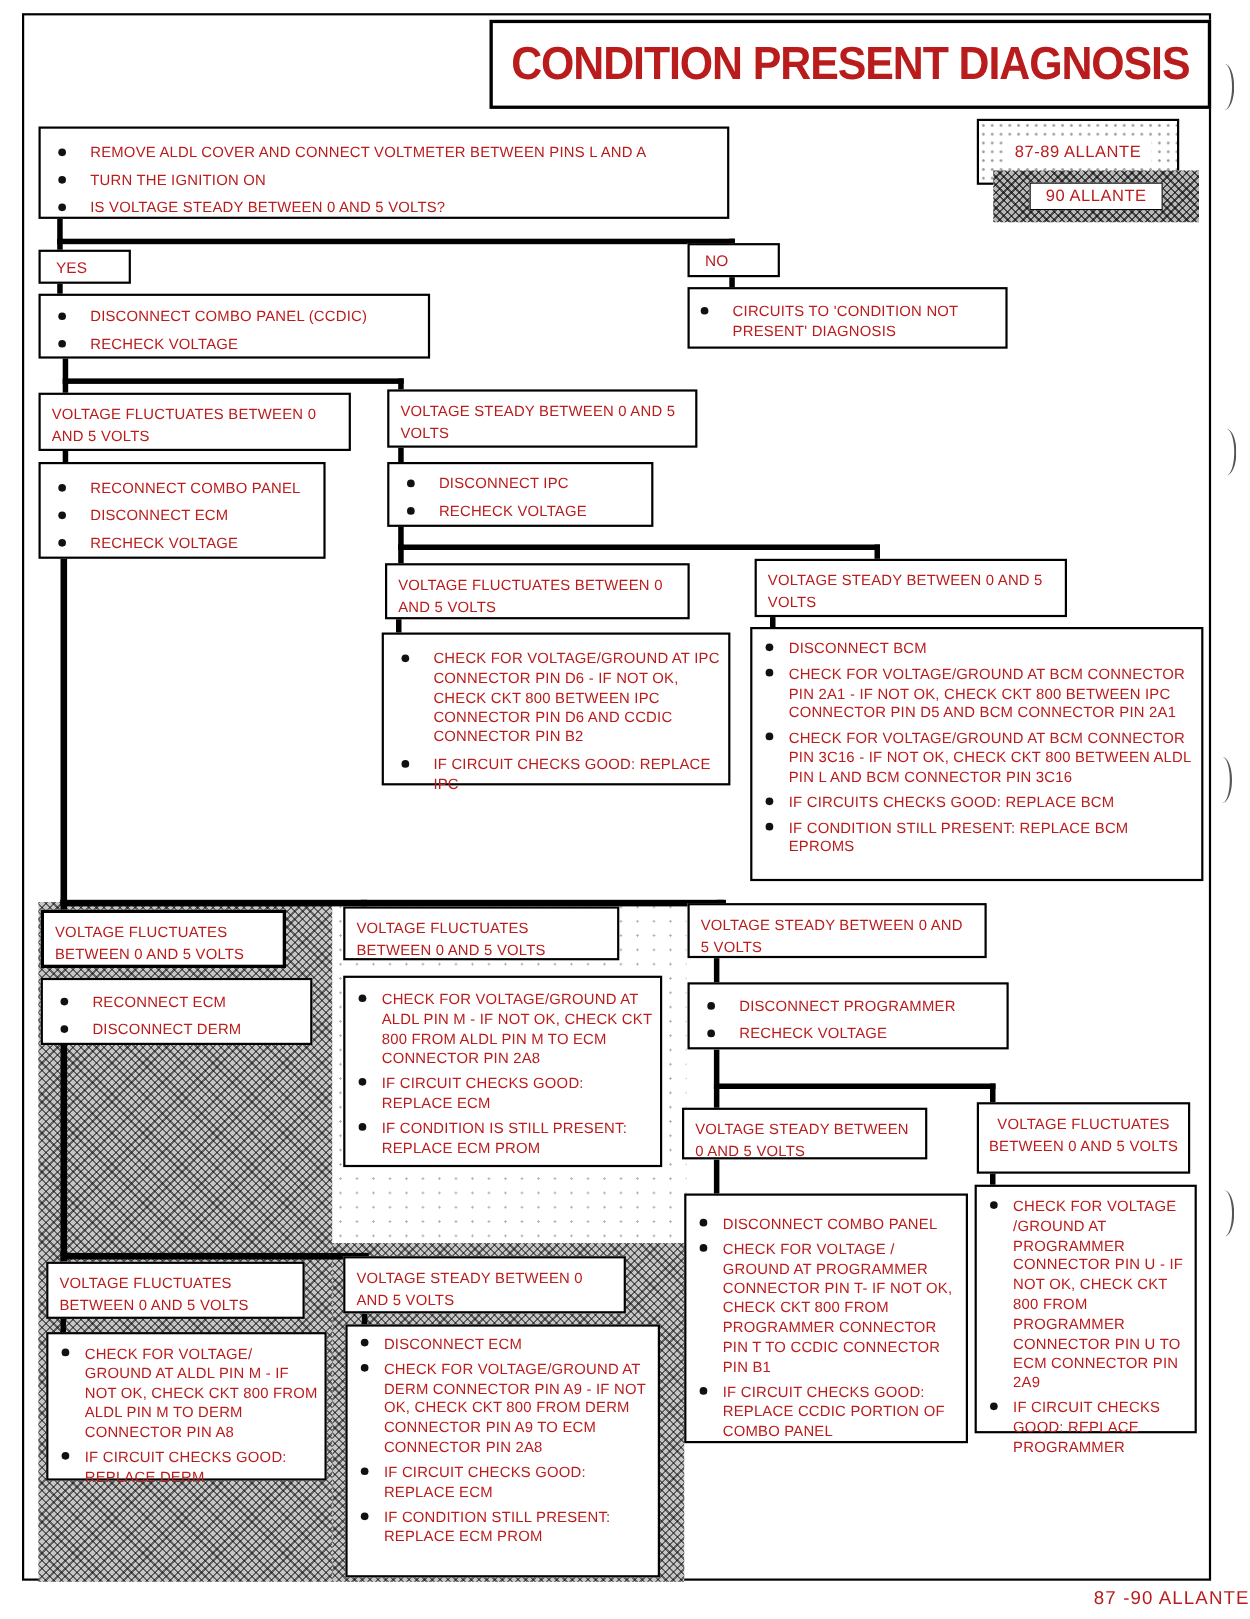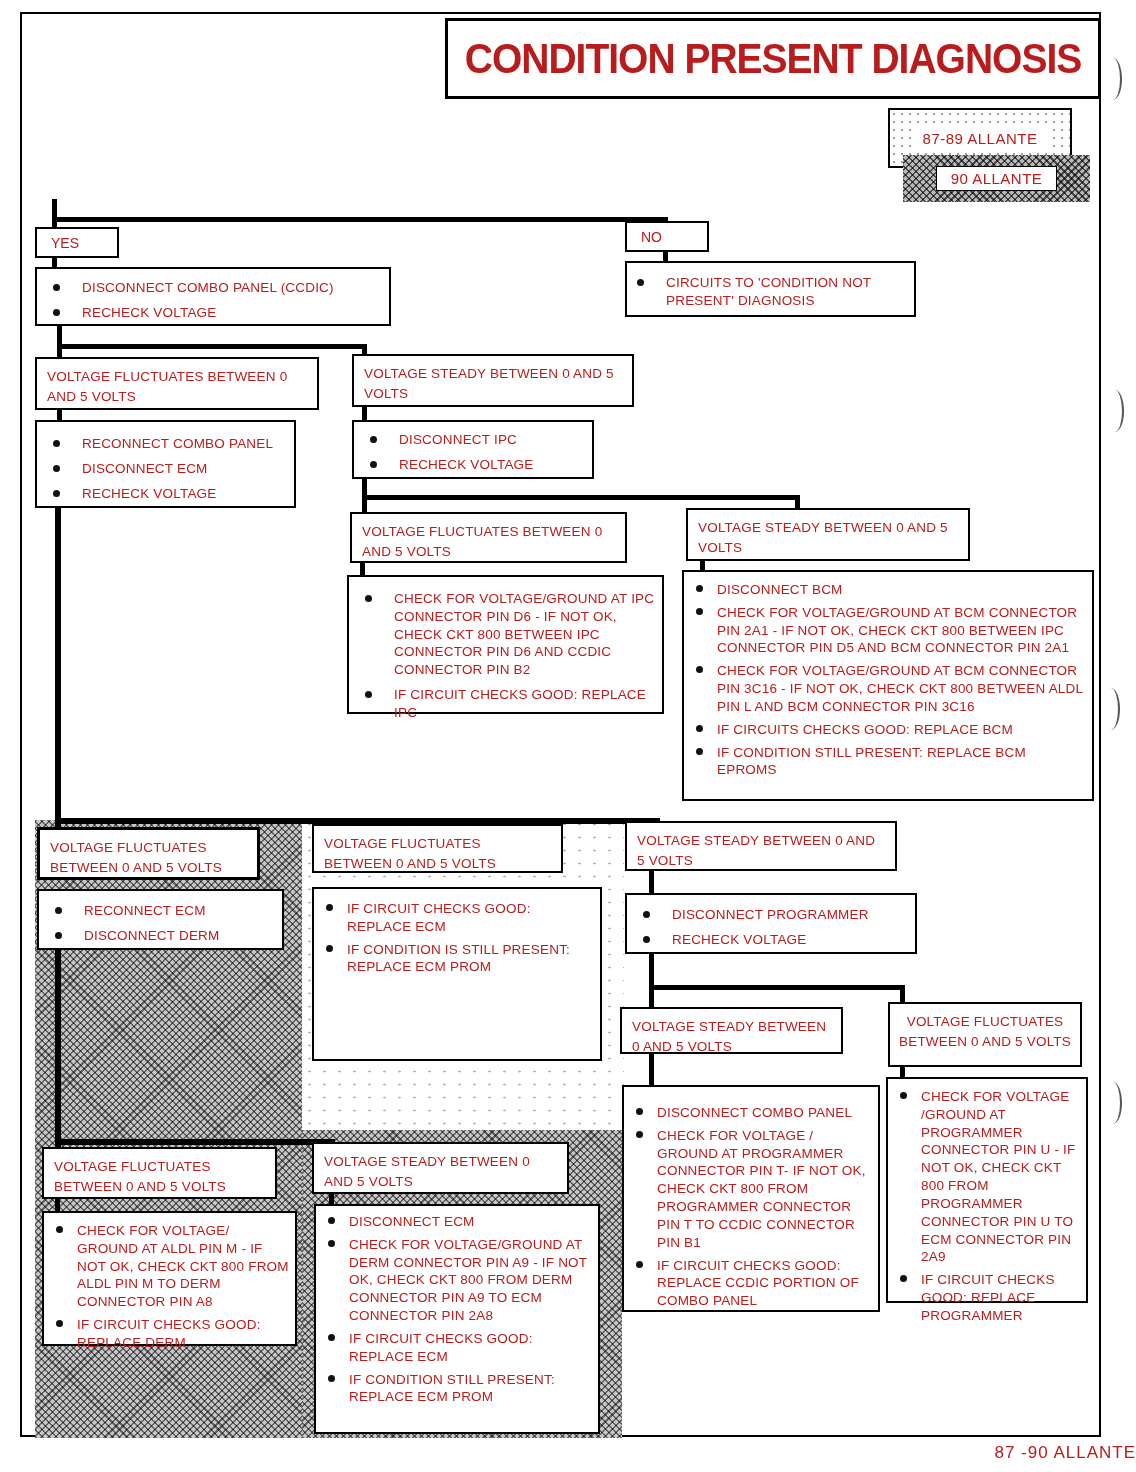--- a/index.html
+++ b/index.html
@@ -122,20 +122,34 @@
   <div class="abs" id="title-box">
     <span class="t">CONDITION PRESENT DIAGNOSIS</span>
   </div>
   <div class="abs badge" id="badge-8789">
     <span class="lbl">87-89 ALLANTE</span>
   </div>
   <div class="abs badge" id="badge-90">
     <span class="lbl">90 ALLANTE</span>
   </div>
 
+  <div class="abs box blt" id="start-box">
+    <div class="li">
+        <span class="dot"></span>
+        <span class="tx">REMOVE ALDL COVER AND CONNECT VOLTMETER BETWEEN PINS L AND A</span>
+      </div>
+    <div class="li">
+        <span class="dot"></span>
+        <span class="tx">TURN THE IGNITION ON</span>
+      </div>
+    <div class="li">
+        <span class="dot"></span>
+        <span class="tx">IS VOLTAGE STEADY BETWEEN 0 AND 5 VOLTS?</span>
+      </div>
+  </div>
 
   <div class="abs box" id="yes-box">YES</div>
   <div class="abs box" id="no-box">NO</div>
 
   <div class="abs box blt" id="yes-action">
     <div class="li">
         <span class="dot"></span>
         <span class="tx">DISCONNECT COMBO PANEL (CCDIC)</span>
       </div>
     <div class="li">
@@ -221,20 +235,24 @@
         <span class="tx">RECONNECT ECM</span>
       </div>
     <div class="li">
         <span class="dot"></span>
         <span class="tx">DISCONNECT DERM</span>
       </div>
   </div>
 
   <div class="abs box hdr" id="vf4">VOLTAGE FLUCTUATES BETWEEN 0 AND 5 VOLTS</div>
   <div class="abs box blt tight" id="ecm-check">
+    <div class="li">
+        <span class="dot"></span>
+        <span class="tx">CHECK FOR VOLTAGE/GROUND AT ALDL PIN M - IF NOT OK, CHECK CKT 800 FROM ALDL PIN M TO ECM CONNECTOR PIN 2A8</span>
+      </div>
     <div class="li">
         <span class="dot"></span>
         <span class="tx">IF CIRCUIT CHECKS GOOD: REPLACE ECM</span>
       </div>
     <div class="li">
         <span class="dot"></span>
         <span class="tx">IF CONDITION IS STILL PRESENT: REPLACE ECM PROM</span>
       </div>
   </div>
 

